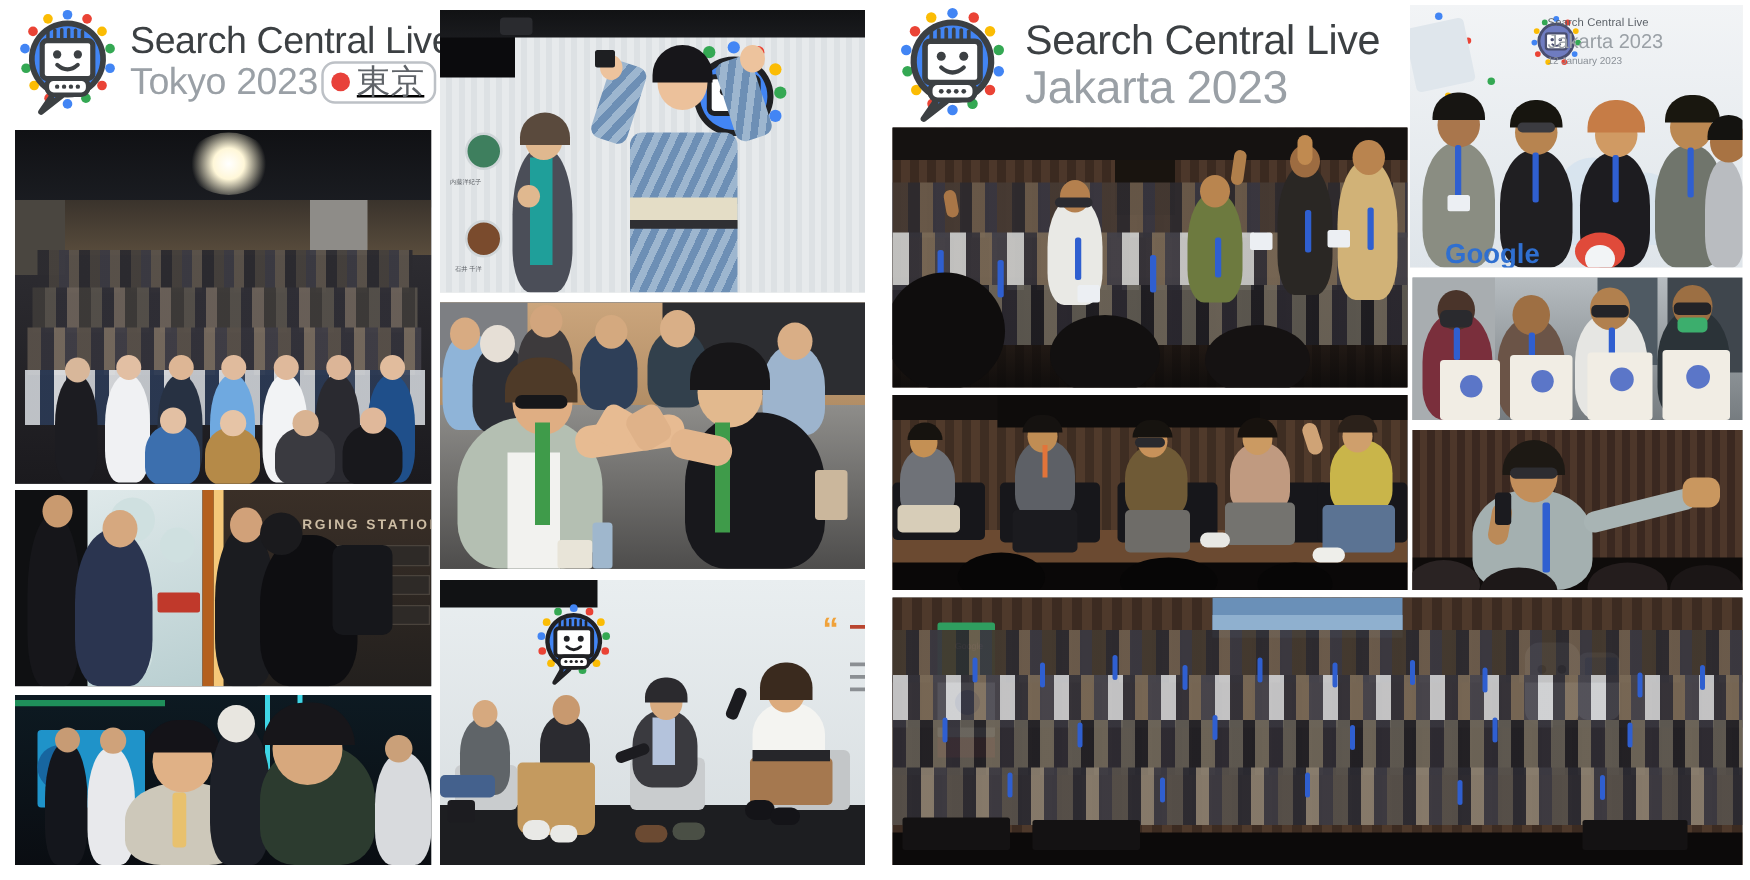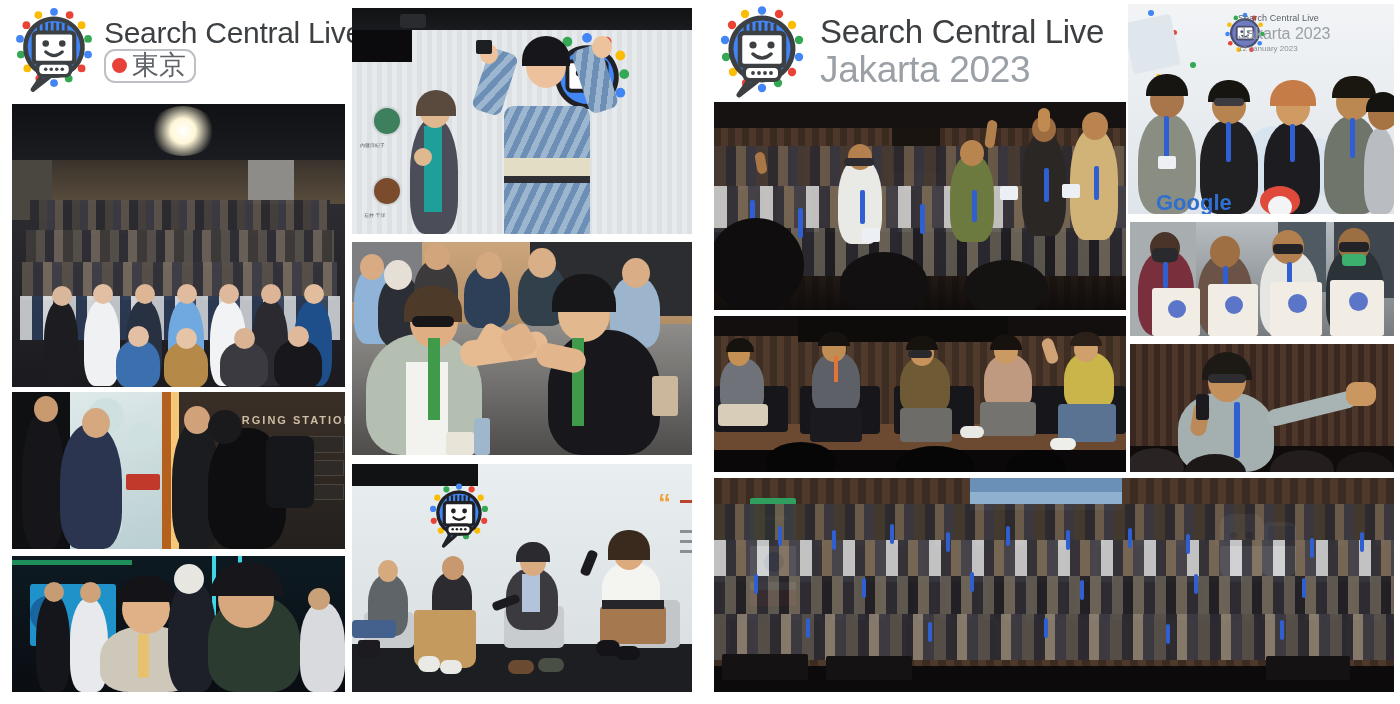--- a/index.html
+++ b/index.html
@@ -48,20 +48,21 @@
     line-height:1.08;
   }
   #tokyo-header   .city-line { font-size:30px; }
   #jakarta-header .city-line { font-size:37px; }
 
   .jp-badge {
     display:inline-flex; align-items:center; gap:5px;
     border:2px solid #bdc1c6; border-radius:11px;
     padding:1px 8px 2px 6px;
     height:34px;
+    text-decoration:underline;
   }
   .jp-dot { width:15px; height:15px; border-radius:50%; background:#e8413a; flex:0 0 auto; }
   .jp-kanji { font-size:27px; color:#5f6368; line-height:1; }
 
   
   .photo {
     position:absolute;
     overflow:hidden;
     background:#2b2b2f;
   }
@@ -135,20 +136,21 @@
             <circle cx="41" cy="71" r="1.9"></circle>
             <circle cx="47" cy="71" r="1.9"></circle>
             <circle cx="53" cy="71" r="1.9"></circle>
             <circle cx="59" cy="71" r="1.9"></circle>
           </g>
         </svg>
       </div>
       <div class="logo-text">
         <div class="brand-line">Search Central Live</div>
         <div class="city-row">
+          <span class="city-line">Tokyo 2023</span>
           <span class="jp-badge">
             <span class="jp-dot"></span>
             <span class="jp-kanji">東京</span>
           </span>
         </div>
       </div>
     </div>
 
     <div class="photo" id="p-t-audience" style="left:12px; top:104px; width:333px; height:283px; background:#15161a;">
       <div class="scene">

